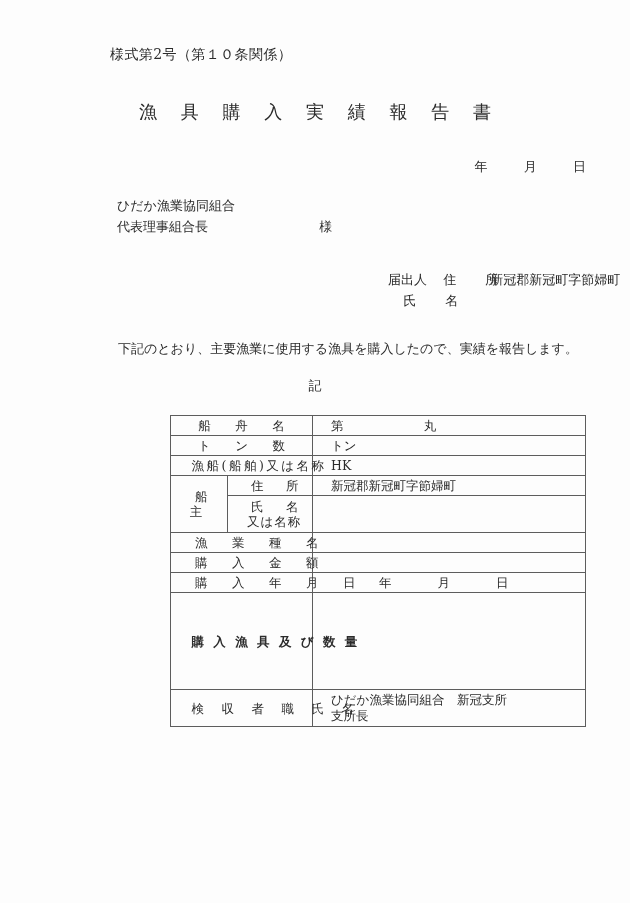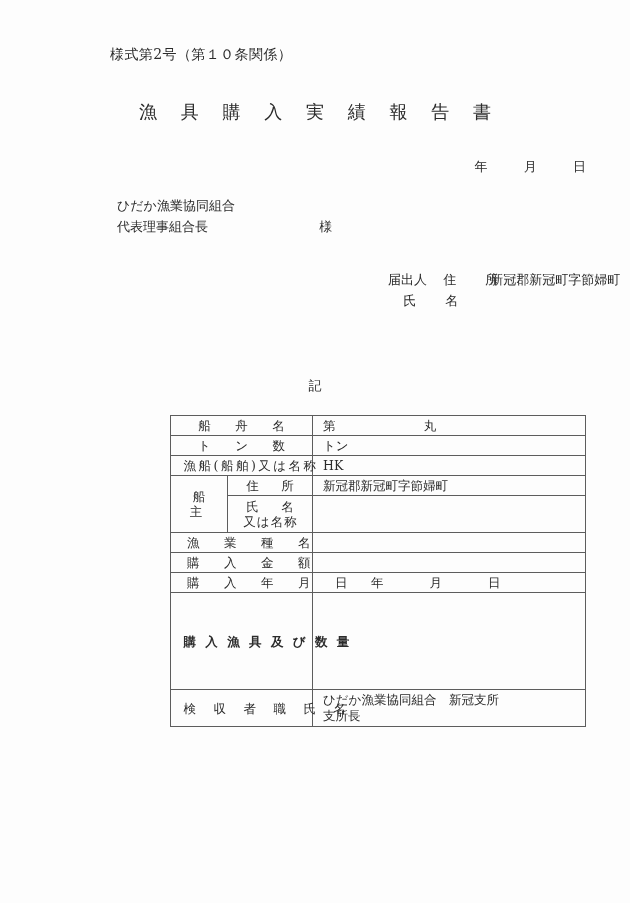--- a/index.html
+++ b/index.html
@@ -113,21 +113,21 @@
     position: absolute;
     left: 170px;
     top: 415px;
     width: 415px;
     border-collapse: collapse;
     table-layout: fixed;
     font-size: 12.5px;
   }
   .form-table td {
     border: 1px solid #5d5d5d;
-    padding: 0 10px;
+    padding: 0 18px;
     vertical-align: middle;
     height: 19px;
     line-height: 15px;
   }
   .lbl {
     text-align: center;
     white-space: nowrap;
   }
   .spread {
     letter-spacing: 6px;
@@ -207,20 +207,21 @@
       <span class="lbl-field">住　所</span>
       <span class="value">新冠郡新冠町字節婦町</span>
     </span>
     <span class="row">
       <span class="spacer"></span>
       <span class="lbl-field">氏　名</span>
       <span class="value"></span>
     </span>
   </div>
 
+  <div class="body-sentence">下記のとおり、主要漁業に使用する漁具を購入したので、実績を報告します。</div>
 
   <div class="kishi">記</div>
 
   <table class="form-table">
     <colgroup>
       <col style="width:57px">
       <col style="width:85px">
       <col style="width:273px">
     </colgroup>
     <tbody>

